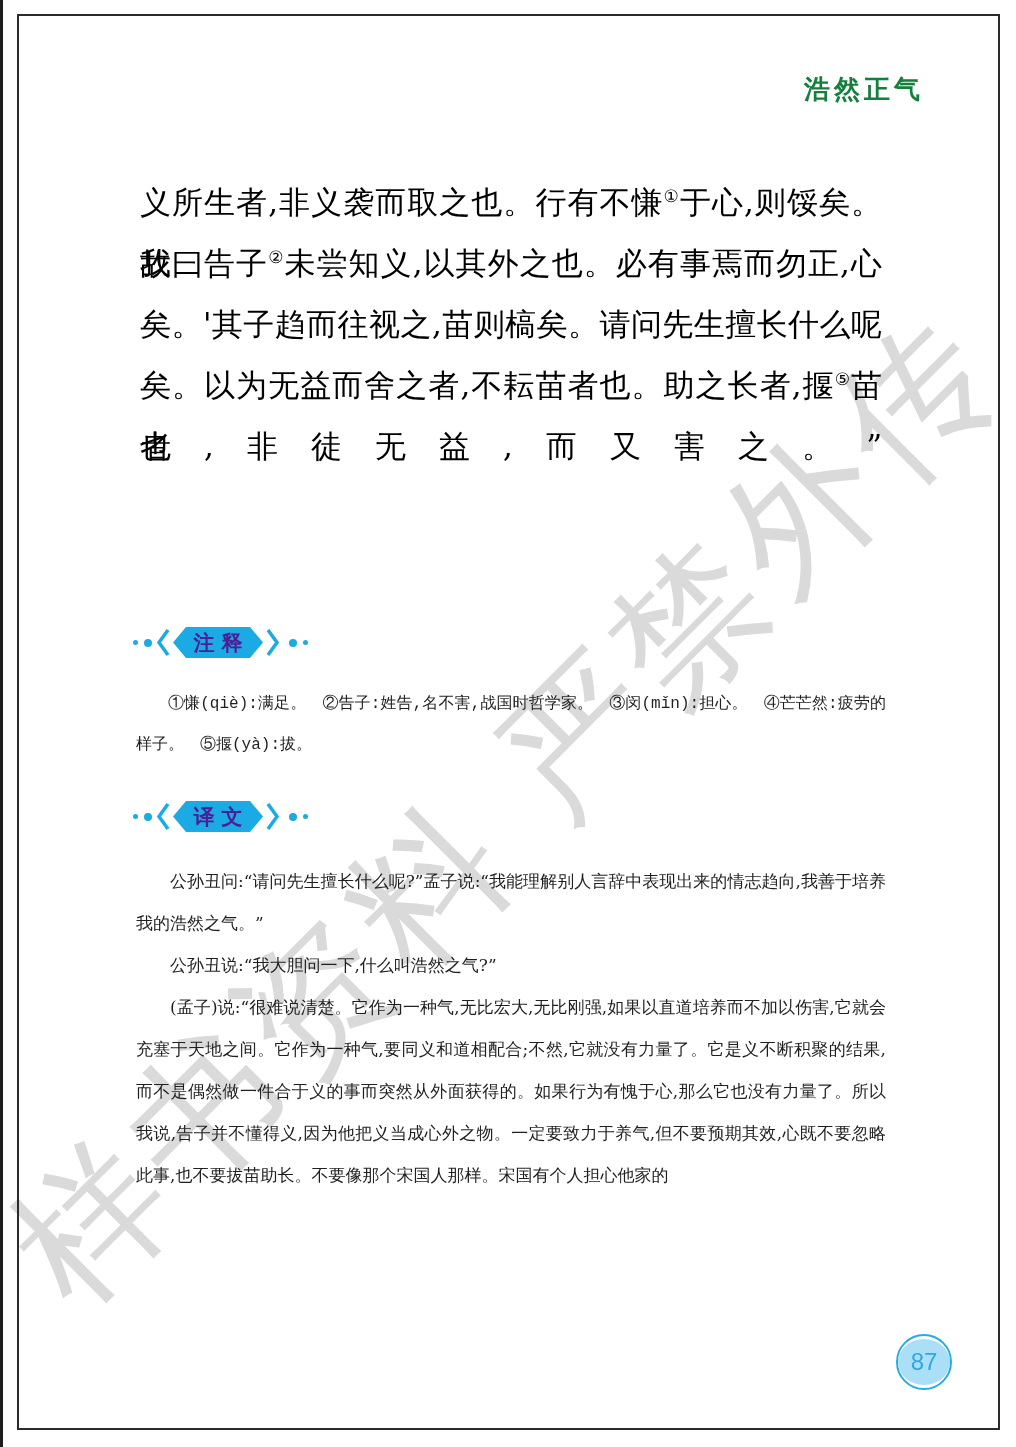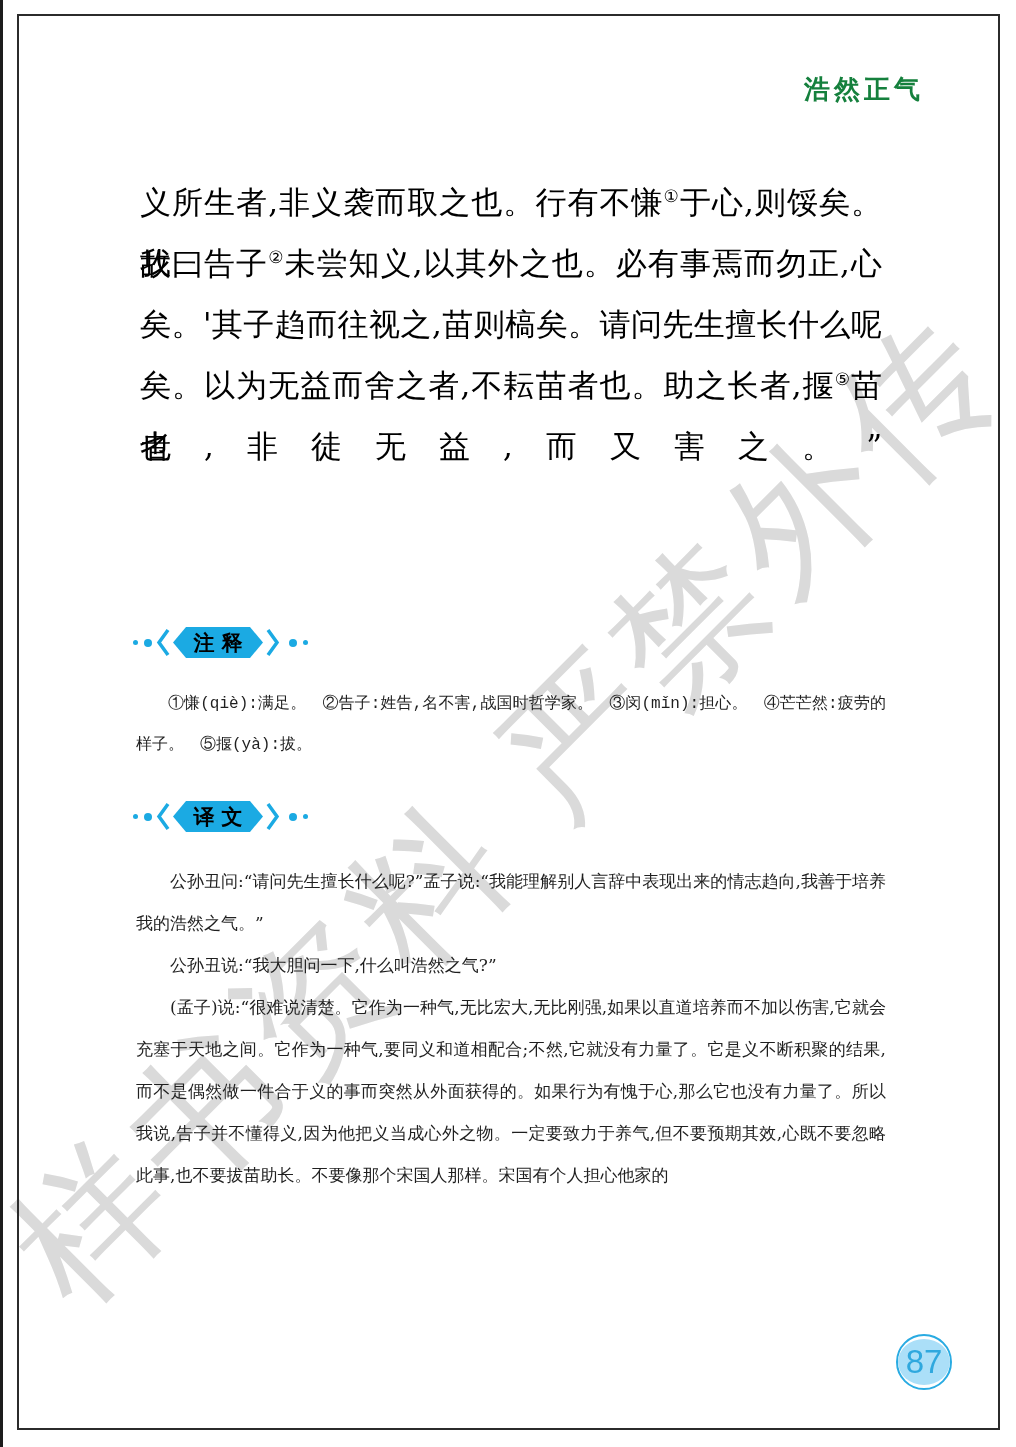--- a/index.html
+++ b/index.html
@@ -41,21 +41,21 @@
     display:flex; align-items:center;
   }
   .badge-row.notes-badge { top:627px; }
   .badge-row.trans-badge { top:801px;font-family:Liberation Mono, monospace; }
   .dot { border-radius:50%; background:#1baae3; flex:0 0 auto; }
   .dot.sm { width:5px; height:5px; }
   .dot.md { width:8px; height:8px; }
   .dot + .dot { margin-left:6px; }
   .chev { flex:0 0 auto; margin:0 3px; }
   .hexagon {
-    width:90px; height:31px; background:#1baae3; color:#000000;
+    width:90px; height:31px; background:#1baae3; color:#4c1d95;
     clip-path:polygon(13px 0, calc(100% - 13px) 0, 100% 50%,
                       calc(100% - 13px) 100%, 13px 100%, 0 50%);
     display:flex; align-items:center; justify-content:center;
     font-size:21px; font-weight:bold; letter-spacing:7px; padding-left:7px;
     flex:0 0 auto;
   }
   .badge-row .dot.first { margin-left:0; }
   .badge-row .dot.after { margin-left:5px; }
   .notes-text {
     position:absolute; left:136px; top:684px; width:750px;
@@ -70,21 +70,21 @@
   .translation p { text-indent:2em; text-align:justify; }
   .page-number {
     position:absolute; left:896px; top:1334px; width:56px; height:56px;
     border:2px solid #29abe2; border-radius:50%;
     display:flex; align-items:center; justify-content:center;
     background:#ffffff;
   }
   .page-number .inner {
     width:55px; height:46px; border-radius:50%; background:#abdff8;
     display:flex; align-items:center; justify-content:center;
-    color:#2fa8de; font-size:33px; font-family:"Liberation Sans", sans-serif;
+    color:#2fa8de; font-size:24px; font-family:"Liberation Sans", sans-serif;
   }
 </style>
 </head>
 <body>
 
 <div class="page">
 
   <div class="spine-edge"></div>
 
   <div class="watermark">样书资料 严禁外传</div>

